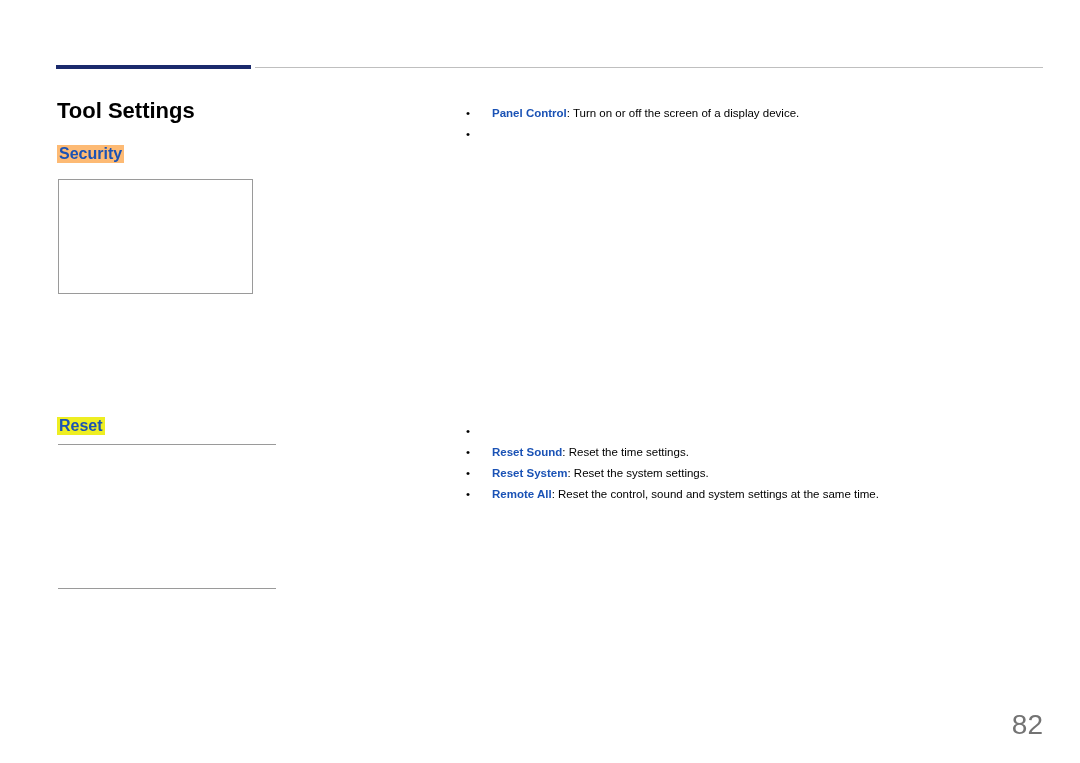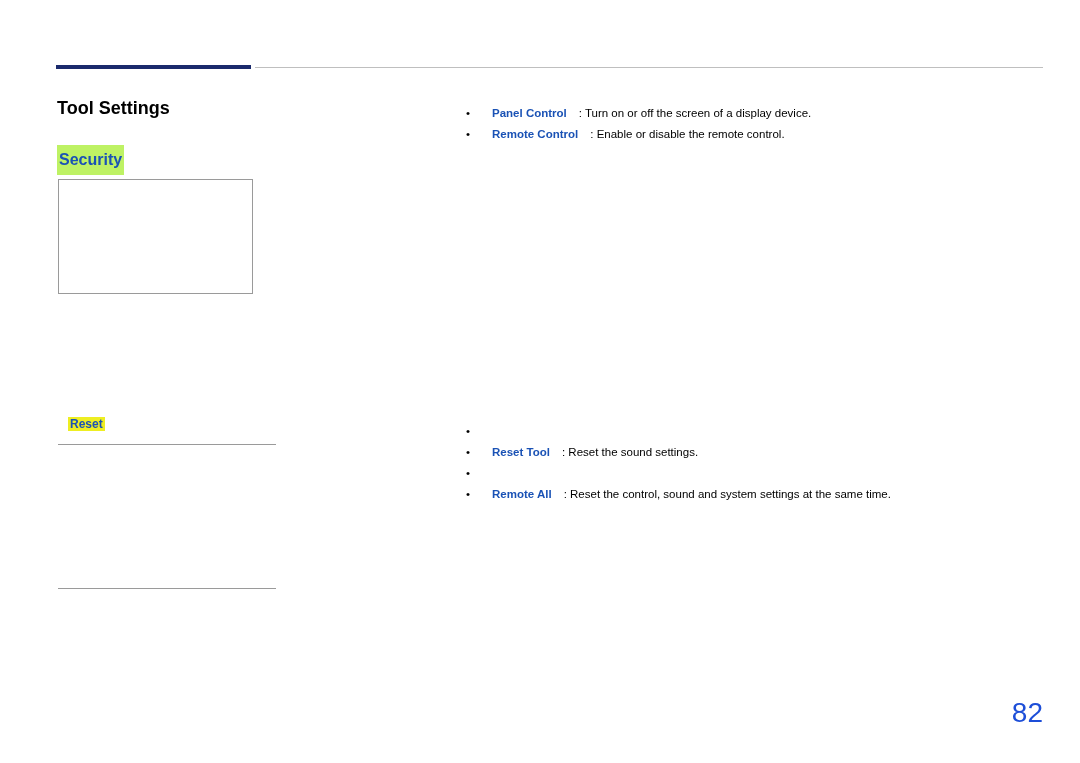--- a/index.html
+++ b/index.html
@@ -24,39 +24,39 @@
     top: 65px;
     left: 56px;
     width: 195px;
     height: 4px;
     background: #1a2a6c;
   }
   .page-title {
     position: absolute;
     top: 98px;
     left: 57px;
-    font-size: 18px;
+    font-size: 22px;
     font-weight: bold;
     color: #000;
   }
   .section-heading-1 {
     position: absolute;
     top: 145px;
     left: 57px;
     font-size: 16px;
     font-weight: bold;
     color: #1a52b5;
-    background: #bef264;
-    padding: 6px 2px;
+    background: #fdba74;
+    padding: 0 2px;
   }
   .section-heading-2 {
     position: absolute;
     top: 417px;
-    left: 68px;
-    font-size: 12px;
+    left: 57px;
+    font-size: 16px;
     font-weight: bold;
     color: #1a52b5;
     background: #eeee22;
     padding: 0 2px;
   }
   
   .cell-box {
     position: absolute;
     top: 179px;
     left: 58px;
@@ -107,27 +107,27 @@
     width: 14px;
     flex-shrink: 0;
     text-align: left;
     color: #000;
   }
   .bullet-label {
     color: #1a52b5;
     font-weight: bold;
     padding-left: 12px;
   }
-  .bullet-text { color: #000; padding-left: 12px; }
+  .bullet-text { color: #000; }
   .page-number {
     position: absolute;
     right: 37px;
-    bottom: 34px;
+    bottom: 22px;
     font-size: 28px;
-    color: #1d4ed8;
+    color: #737373;
     font-weight: 300;
     font-family: "Segoe UI Light", Arial, sans-serif;
   }
 </style>
 </head>
 <body>
 
 <div class="top-accent"></div>
 <div class="top-rule"></div>
 
@@ -144,38 +144,38 @@
 
 <div class="bullets-top">
   <div class="bullet-row">
     <span class="bullet-dot">•</span>
     <span>
       <span class="bullet-label">Panel Control</span><span class="bullet-text">: Turn on or off the screen of a display device.</span>
     </span>
   </div>
   <div class="bullet-row">
     <span class="bullet-dot">•</span>
-    <span>
-      <span class="bullet-label">Remote Control</span><span class="bullet-text">: Enable or disable the remote control.</span>
-    </span>
   </div>
 </div>
 
 <div class="bullets-bottom">
   <div class="bullet-row">
     <span class="bullet-dot">•</span>
   </div>
   <div class="bullet-row">
     <span class="bullet-dot">•</span>
     <span>
-      <span class="bullet-label">Reset Tool</span><span class="bullet-text">: Reset the sound settings.</span>
+      <span class="bullet-label">Reset Sound</span><span class="bullet-text">: Reset the time settings.</span>
     </span>
   </div>
   <div class="bullet-row">
     <span class="bullet-dot">•</span>
+    <span>
+      <span class="bullet-label">Reset System</span><span class="bullet-text">: Reset the system settings.</span>
+    </span>
   </div>
   <div class="bullet-row">
     <span class="bullet-dot">•</span>
     <span>
       <span class="bullet-label">Remote All</span><span class="bullet-text">: Reset the control, sound and system settings at the same time.</span>
     </span>
   </div>
 </div>
 
 <div class="page-number">82</div>

